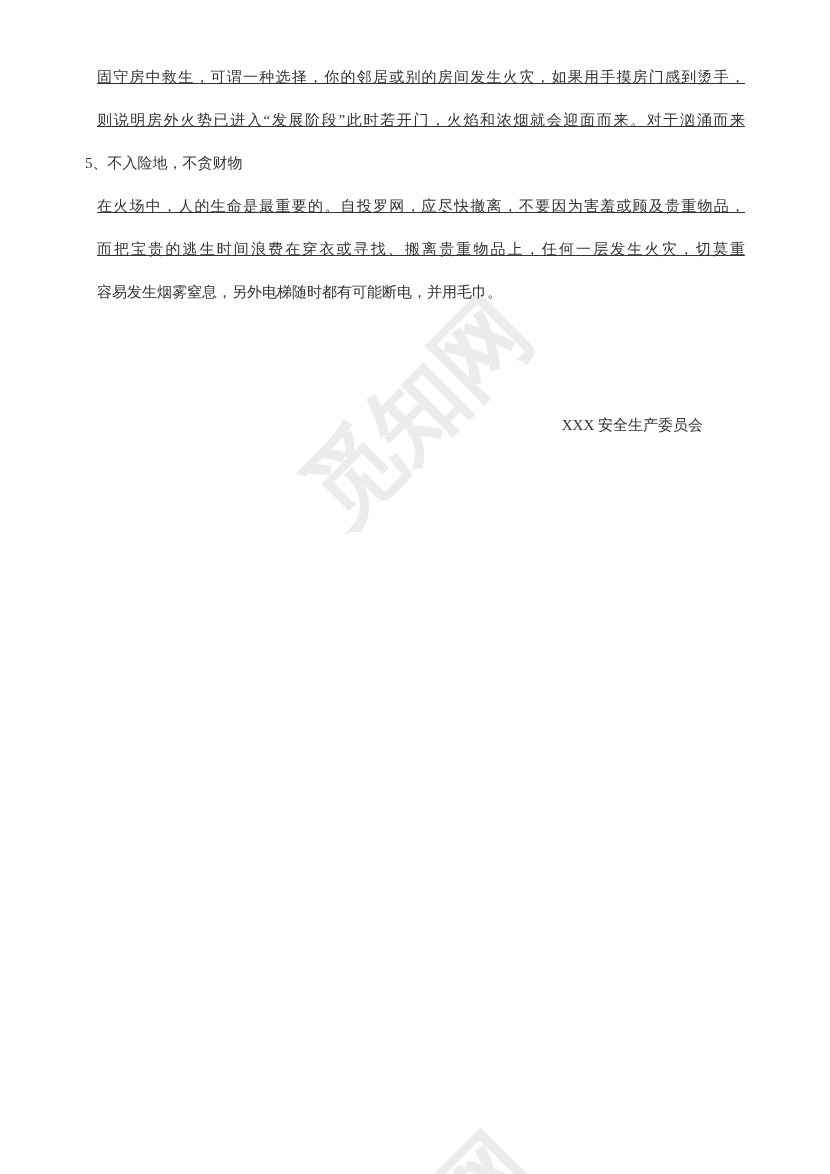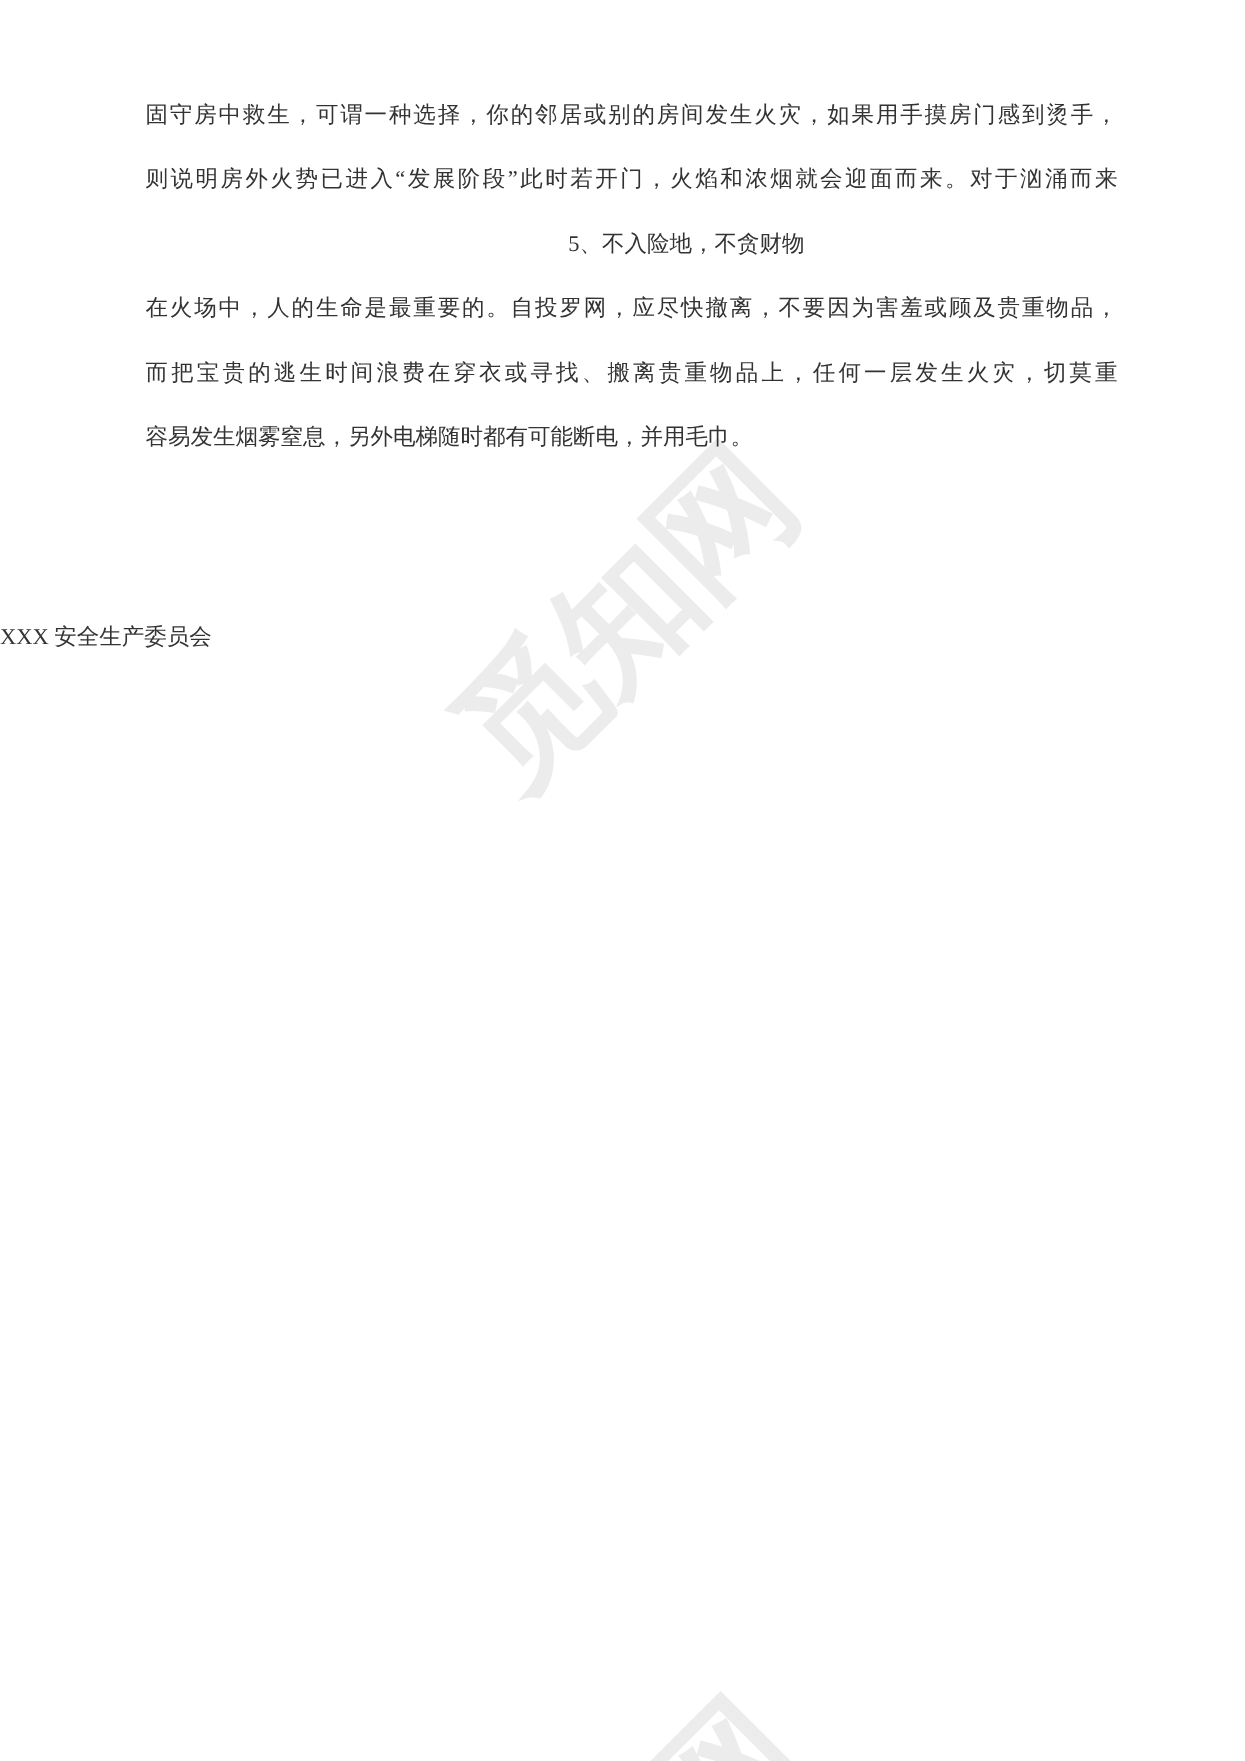--- a/index.html
+++ b/index.html
@@ -61,29 +61,30 @@
     height: 43px;
     line-height: 43px;
   }
   .line.body {
     margin-left: 97px;
   }
   .line.body.full {
     width: 648px;
     text-align: justify;
     text-align-last: justify;
+    text-decoration: underline;
   }
   .line.heading {
     margin-left: 85px;
-    text-align: center;
   }
   .signature {
     height: 43px;
     line-height: 43px;
     margin-top: 90px;
+    text-align: right;
     padding-right: 127px;
   }
 </style>
 </head>
 <body>
 
 <div class="page">
 
   <div class="watermark-center">觅知网</div>
 

